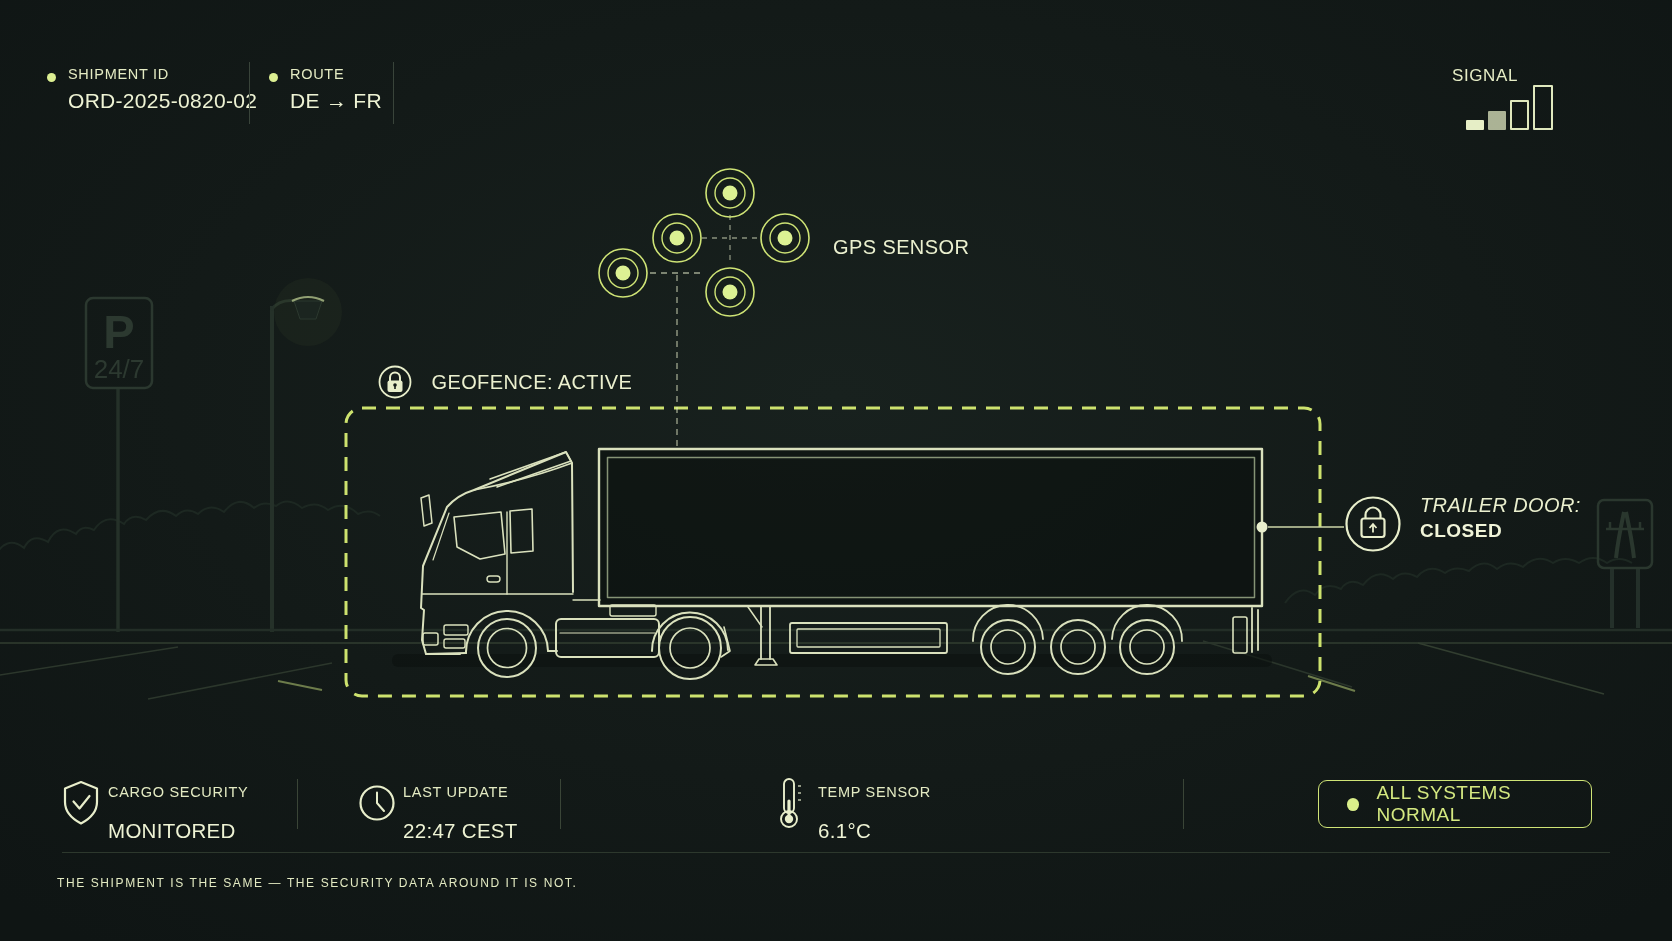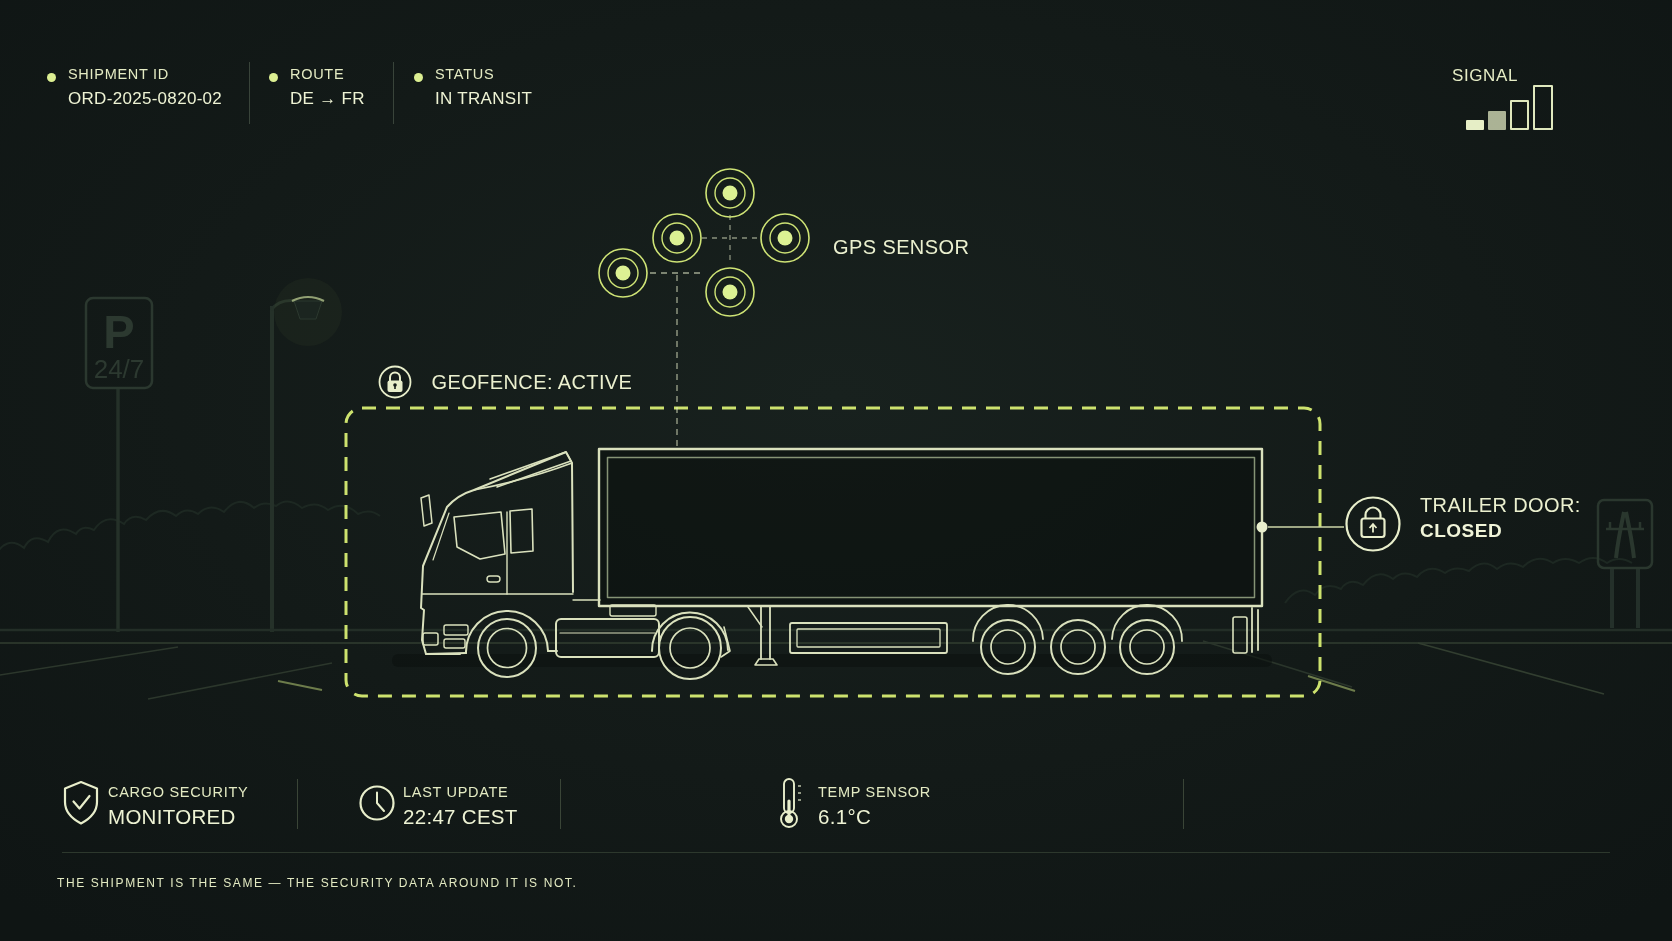--- a/index.html
+++ b/index.html
@@ -8,37 +8,37 @@
     background:radial-gradient(ellipse 1200px 700px at 50% 42%, #18211e 0%, #131a18 55%, #0f1514 100%);
     font-family:"Liberation Sans", sans-serif;color:#e9efcd;
   }
   .abs{position:absolute;}
   svg{display:block;}
   
   .hstat{position:absolute;top:66px;}
   .label-row{display:flex;align-items:flex-end;gap:12px;}
   .dot{width:9px;height:9px;border-radius:50%;background:#dcef92;}
   .stat-label{font-size:14.5px;letter-spacing:.7px;color:#e4ebc3;font-weight:500;}
-  .stat-value{font-size:17px;color:#eef3d4;margin-left:21px;margin-top:7px;letter-spacing:.3px;}
+  .stat-value{font-size:21px;color:#eef3d4;margin-left:21px;margin-top:7px;letter-spacing:.3px;}
   .vdiv{position:absolute;width:1px;background:#39443a;}
   .hdiv{top:62px;height:62px;}
   .fdiv{top:779px;height:50px;background:#3a4537;}
   
   .sig-label{position:absolute;left:1452px;top:66px;font-size:17px;letter-spacing:.6px;color:#e6edc6;}
   .sig-bars{position:absolute;left:1466px;top:84px;height:46px;display:flex;align-items:flex-end;gap:4px;}
   .sig-bar{box-sizing:border-box;border-radius:1px;}
   .sig-bar.filled{background:#e6eec6;}
   .sig-bar.dim{background:#e6eec6;opacity:.72;}
   .sig-bar.outline{border:2px solid #dfe8bd;background:transparent;}
   
   .scene-label{font-size:20px;letter-spacing:.4px;color:#ebf0cf;}
-  .door-label{font-size:20px;letter-spacing:.4px;color:#ebf0cf;}
+  .door-label{font-size:20px;letter-spacing:.4px;color:#ebf0cf;font-style:italic;}
   .door-value{font-size:19px;font-weight:bold;letter-spacing:.5px;color:#f0f4d8;margin-top:3px;}
   
-  .fstat-text .stat-value{margin-left:0;margin-top:5px;font-size:20.5px;}
+  .fstat-text .stat-value{margin-left:0;margin-top:19px;font-size:20.5px;}
   .badge{
     position:absolute;left:1318px;top:780px;width:274px;height:48px;box-sizing:border-box;
     border:1.6px solid #cfe476;border-radius:9px;display:flex;align-items:center;gap:17px;
     padding-left:28px;color:#d5e981;font-size:19px;letter-spacing:.5px;
   }
   .badge .dot{width:13px;height:13px;background:#d9ee8a;}
   .rule{position:absolute;left:62px;top:852px;width:1548px;height:1px;background:#2d382d;}
   .caption{position:absolute;left:57px;top:876px;font-size:12px;letter-spacing:1.6px;color:#e3eac2;}
 </style>
 </head>
@@ -188,27 +188,20 @@
 
   <div class="hstat" style="left:269px;">
     <div class="label-row">
       <span class="dot"></span>
       <span class="stat-label">ROUTE</span>
     </div>
     <div class="stat-value">DE → FR</div>
   </div>
   <div class="vdiv hdiv" style="left:393px;"></div>
 
-  <div class="hstat" style="left:414px;">
-    <div class="label-row">
-      <span class="dot"></span>
-      <span class="stat-label">STATUS</span>
-    </div>
-    <div class="stat-value">IN TRANSIT</div>
-  </div>
 
   <div class="sig-label">SIGNAL</div>
   <div class="sig-bars" id="sig-bars">
       <div class="sig-bar filled" style="width: 18px; height: 10px;"></div>
       <div class="sig-bar dim" style="width: 18px; height: 19px;"></div>
       <div class="sig-bar outline" style="width: 19px; height: 30px;"></div>
       <div class="sig-bar outline" style="width: 20px; height: 45px;"></div>
     </div>
 
   <div class="abs scene-label" style="left:833px;top:236px;">GPS SENSOR</div>
@@ -261,16 +254,20 @@
     <circle cx="15" cy="43" r="4.2" fill="#e8eecb"></circle>
     <path d="M15,25 V38" stroke="#e8eecb" stroke-width="3.2" stroke-linecap="round"></path>
     <path d="M24,10 h3 M24,17 h3 M24,24 h3" stroke="#e8eecb" stroke-width="1.4" opacity="0.8"></path>
   </svg>
   <div class="abs fstat-text" style="left:818px;top:784px;">
     <div class="stat-label">TEMP SENSOR</div>
     <div class="stat-value">6.1°C</div>
   </div>
   <div class="vdiv fdiv" style="left:1183px;"></div>
 
+  <div class="badge">
+    <span class="dot"></span>
+    <span>ALL SYSTEMS NORMAL</span>
+  </div>
 
   <div class="rule"></div>
   <div class="caption">THE SHIPMENT IS THE SAME — THE SECURITY DATA AROUND IT IS NOT.</div>
 </div>
 
 </body></html>

